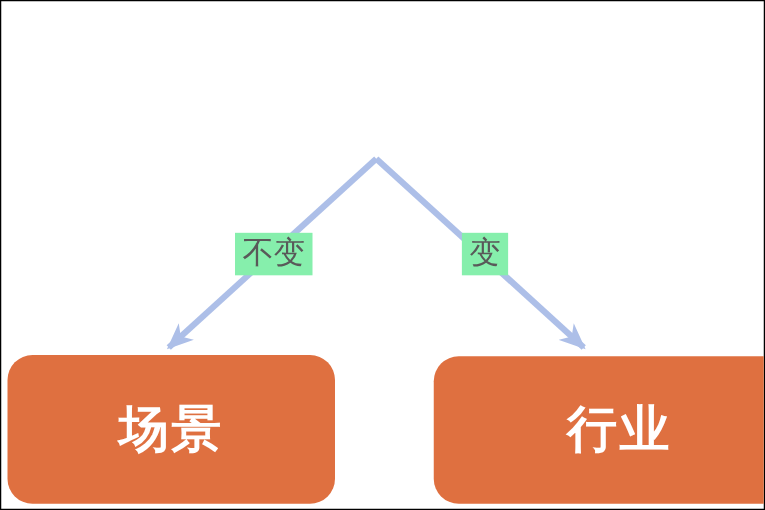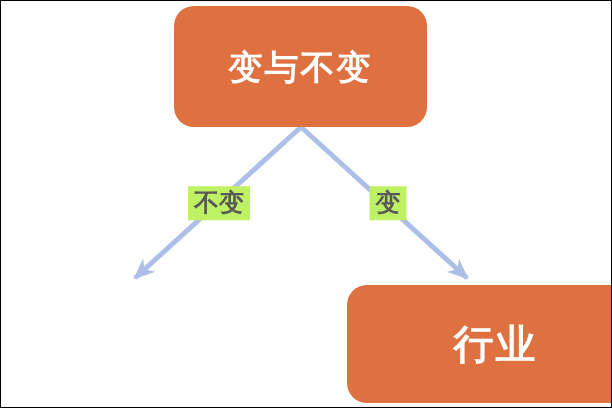--- a/index.html
+++ b/index.html
@@ -57,49 +57,48 @@
     left: 346px;
     top: 284px;
     width: 297px;
     height: 118px;
   }
   .node-left .node-label,
   .node-right .node-label { font-size: 40px; }
   .edge-label {
     position: absolute;
     transform: translate(-50%, -50%);
-    background: #bef264;
+    background: #86efac;
     padding: 3px 6px;
     font-size: 25px;
     line-height: 1.1;
     white-space: nowrap;
-    font-weight: bold;
   }
   .edge-label-left { left: 218px; top: 202px; }
   .edge-label-right { left: 387px; top: 202px; }
 </style>
 </head>
 <body>
 
 <div class="canvas">
 
   <svg class="edges-svg" viewBox="0 0 612 408" xmlns="http://www.w3.org/2000/svg">
     <defs>
       <marker id="arrowhead" markerUnits="userSpaceOnUse" markerWidth="22" markerHeight="18" refX="19" refY="9" orient="auto">
         <path d="M0,0 L21,9 L0,18 L6,9 Z" fill="#ADBFE8"></path>
       </marker>
     </defs>
     <line x1="300" y1="126" x2="134" y2="277" stroke-width="5" marker-end="url(#arrowhead)" stroke="#ADBFE8"></line>
     <line x1="300" y1="126" x2="466" y2="277" stroke-width="5" marker-end="url(#arrowhead)" stroke="#ADBFE8"></line>
   </svg>
 
-  <div class="node node-root" style="background-color: rgb(223, 112, 64);">
-    <span class="node-label" style="color: rgb(255, 255, 255);">变与不变</span>
+
+  <div class="node node-left" style="background-color: rgb(223, 112, 64);">
+    <span class="node-label" style="color: rgb(255, 255, 255);">场景</span>
   </div>
-
 
   <div class="node node-right" style="background-color: rgb(223, 112, 64);">
     <span class="node-label" style="color: rgb(255, 255, 255);">行业</span>
   </div>
 
   <div class="edge-label edge-label-left" style="color: rgb(89, 89, 89);">不变</div>
 
   <div class="edge-label edge-label-right" style="color: rgb(89, 89, 89);">变</div>
 
 </div>

